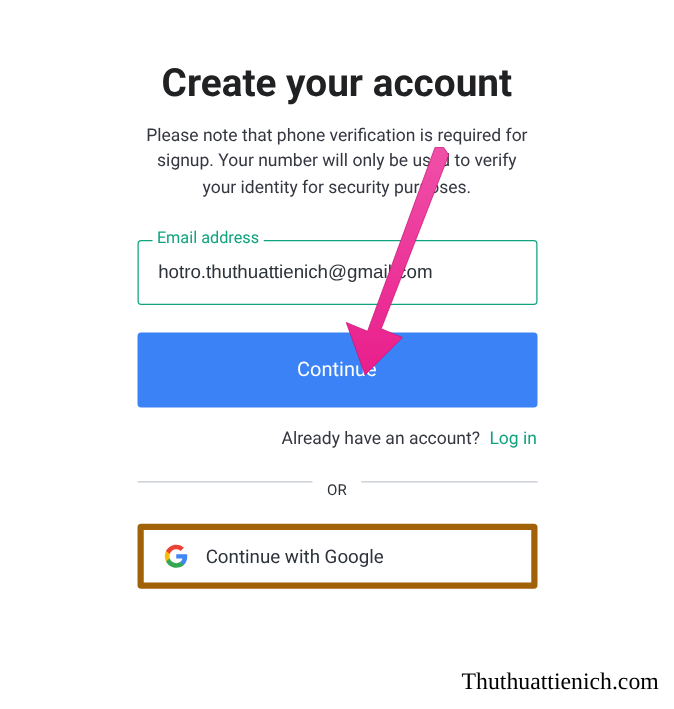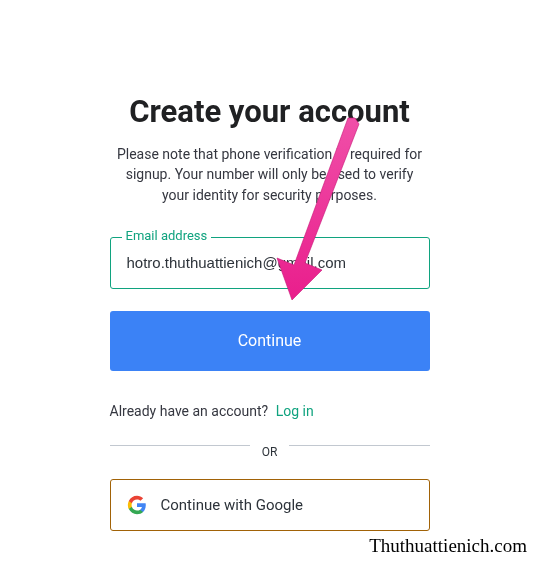--- a/index.html
+++ b/index.html
@@ -10,21 +10,21 @@
     body {
       font-family: -apple-system, BlinkMacSystemFont, "Segoe UI", Roboto, Helvetica, Arial, sans-serif;
       background: #ffffff;
       width: 539px;
       height: 567px;
       position: relative;
     }
     .container {
       width: 320px;
       margin: 0 auto;
-      padding-top: 93px;
+      padding-top: 48px;
     }
     .title {
       font-size: 31px;
       font-weight: 700;
       color: #202123;
       text-align: center;
       margin-bottom: 14px;
     }
     .subtitle {
       font-size: 14px;
@@ -64,22 +64,22 @@
       height: 60px;
       background: #3b82f6;
       border: none;
       border-radius: 3px;
       color: #ffffff;
       font-size: 16px;
       cursor: pointer;
       font-family: inherit;
     }
     .login-row {
-      text-align: left;
-      margin-top: 32px;
+      text-align: right;
+      margin-top: 17px;
       font-size: 14px;
       color: #353740;
     }
     .login-link {
       color: #10a37f;
       text-decoration: none;
       margin-left: 4px;
       cursor: pointer;
     }
     .divider {
@@ -92,21 +92,21 @@
       background: #c2c8d0;
     }
     .divider-text {
       padding: 0 12px;
       font-size: 12px;
       color: #2d333a;
     }
     .social-btn {
       width: 100%;
       height: 52px;
-      border: 1px solid #a16207;
+      border: 5px solid #a16207;
       border-radius: 3px;
       background: #ffffff;
       display: flex;
       align-items: center;
       padding: 0 16px;
       cursor: pointer;
       font-family: inherit;
       font-size: 15px;
       color: #2d333a;
       margin-bottom: 10px;

